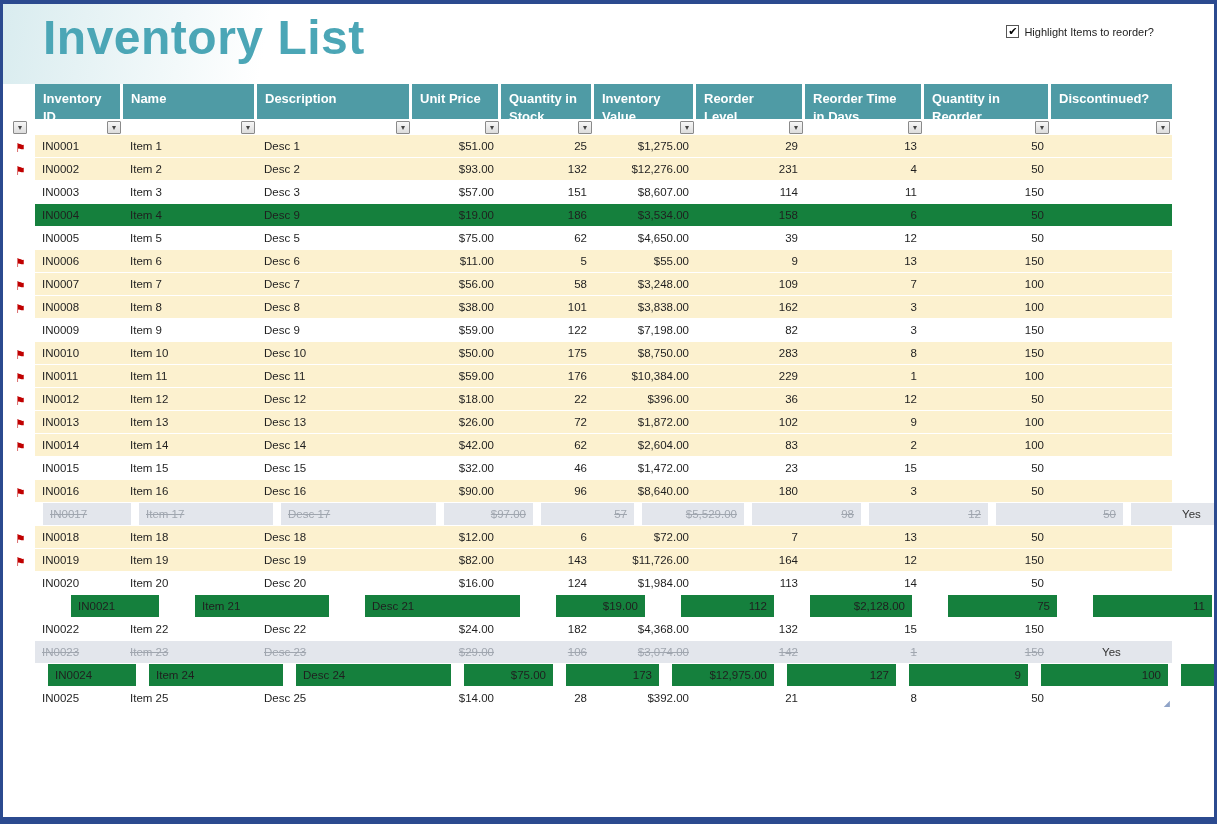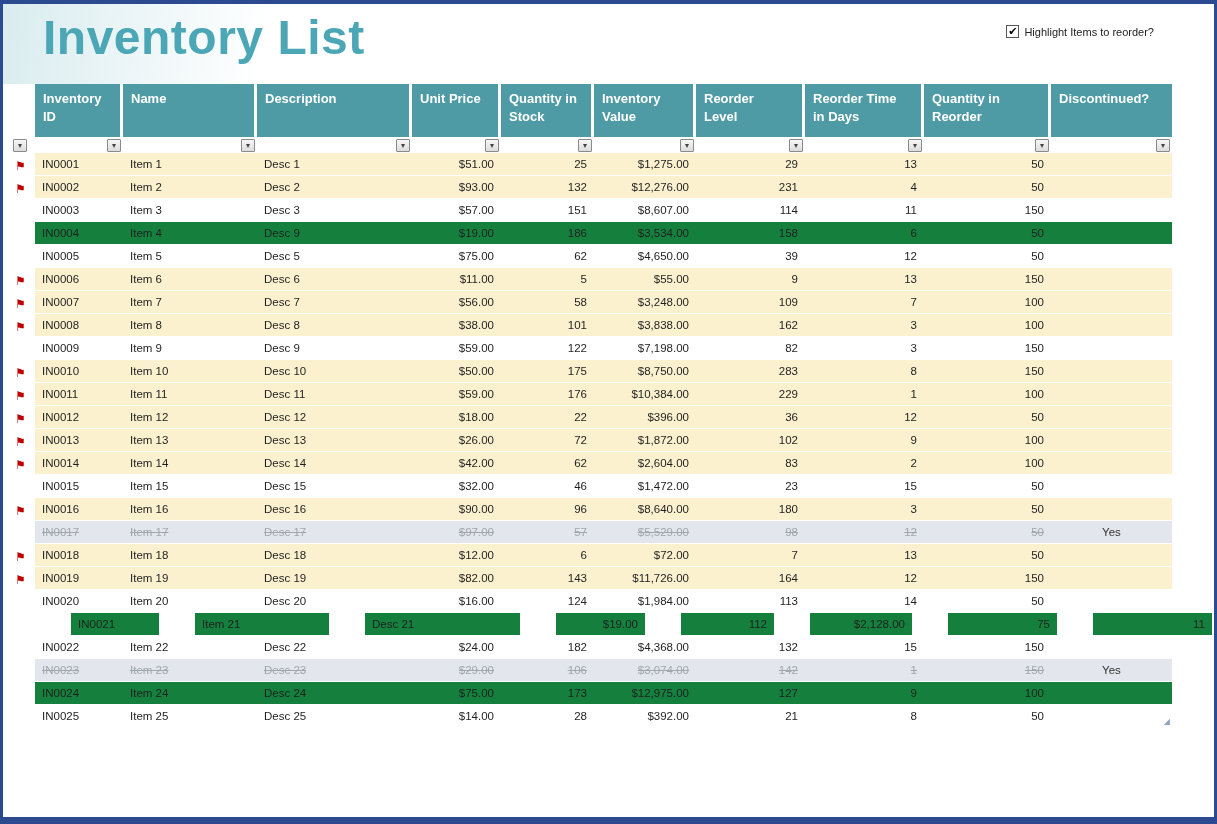--- a/index.html
+++ b/index.html
@@ -50,21 +50,21 @@
     width: 1161px;
   }
   .grid-row { display: grid; }
   .hcell {
     background: #4F9BA5;
     color: #fff;
     font-size: 13px; font-weight: bold;
     padding: 6px 14px 4px 8px;
     line-height: 1.35;
     border-right: 3px solid #fff;
-    height: 53px;
+    height: 35px;
     overflow: hidden;
   }
   .hcell.blank { background: transparent; border-right: none; }
   .hcell.last { border-right: none; }
   .filter-row { height: 16px; }
   .fcell {
     display: flex; align-items: center; justify-content: flex-end;
     padding-right: 2px;
     background: #fff;
     height: 16px;
@@ -381,21 +381,21 @@
           <div class="cell align-left">Item 16</div>
           <div class="cell align-left">Desc 16</div>
           <div class="cell align-right">$90.00</div>
           <div class="cell align-right">96</div>
           <div class="cell align-right">$8,640.00</div>
           <div class="cell align-right">180</div>
           <div class="cell align-right">3</div>
           <div class="cell align-right">50</div>
           <div class="cell align-center"></div>
         </div>
-        <div class="grid-row row band-gray discontinued" style="grid-template-columns: 24px 88px 134px 155px 89px 93px 102px 109px 119px 127px 121px;">
+        <div class="grid-row row band-gray discontinued" style="grid-template-columns: 24px 88px 134px 155px 89px 93px 102px 109px 119px 127px 121px; gap: 8px;">
           <div class="flagcell"></div>
           <div class="cell align-left">IN0017</div>
           <div class="cell align-left">Item 17</div>
           <div class="cell align-left">Desc 17</div>
           <div class="cell align-right">$97.00</div>
           <div class="cell align-right">57</div>
           <div class="cell align-right">$5,529.00</div>
           <div class="cell align-right">98</div>
           <div class="cell align-right">12</div>
           <div class="cell align-right">50</div>
@@ -472,21 +472,21 @@
           <div class="cell align-left">Item 23</div>
           <div class="cell align-left">Desc 23</div>
           <div class="cell align-right">$29.00</div>
           <div class="cell align-right">106</div>
           <div class="cell align-right">$3,074.00</div>
           <div class="cell align-right">142</div>
           <div class="cell align-right">1</div>
           <div class="cell align-right">150</div>
           <div class="cell align-center no-strike">Yes</div>
         </div>
-        <div class="grid-row row band-gray" style="grid-template-columns: 24px 88px 134px 155px 89px 93px 102px 109px 119px 127px 121px;">
+        <div class="grid-row row band-gray" style="grid-template-columns: 24px 88px 134px 155px 89px 93px 102px 109px 119px 127px 121px; gap: 13px;">
           <div class="flagcell"></div>
           <div class="cell align-left">IN0024</div>
           <div class="cell align-left">Item 24</div>
           <div class="cell align-left">Desc 24</div>
           <div class="cell align-right">$75.00</div>
           <div class="cell align-right">173</div>
           <div class="cell align-right">$12,975.00</div>
           <div class="cell align-right">127</div>
           <div class="cell align-right">9</div>
           <div class="cell align-right">100</div>

